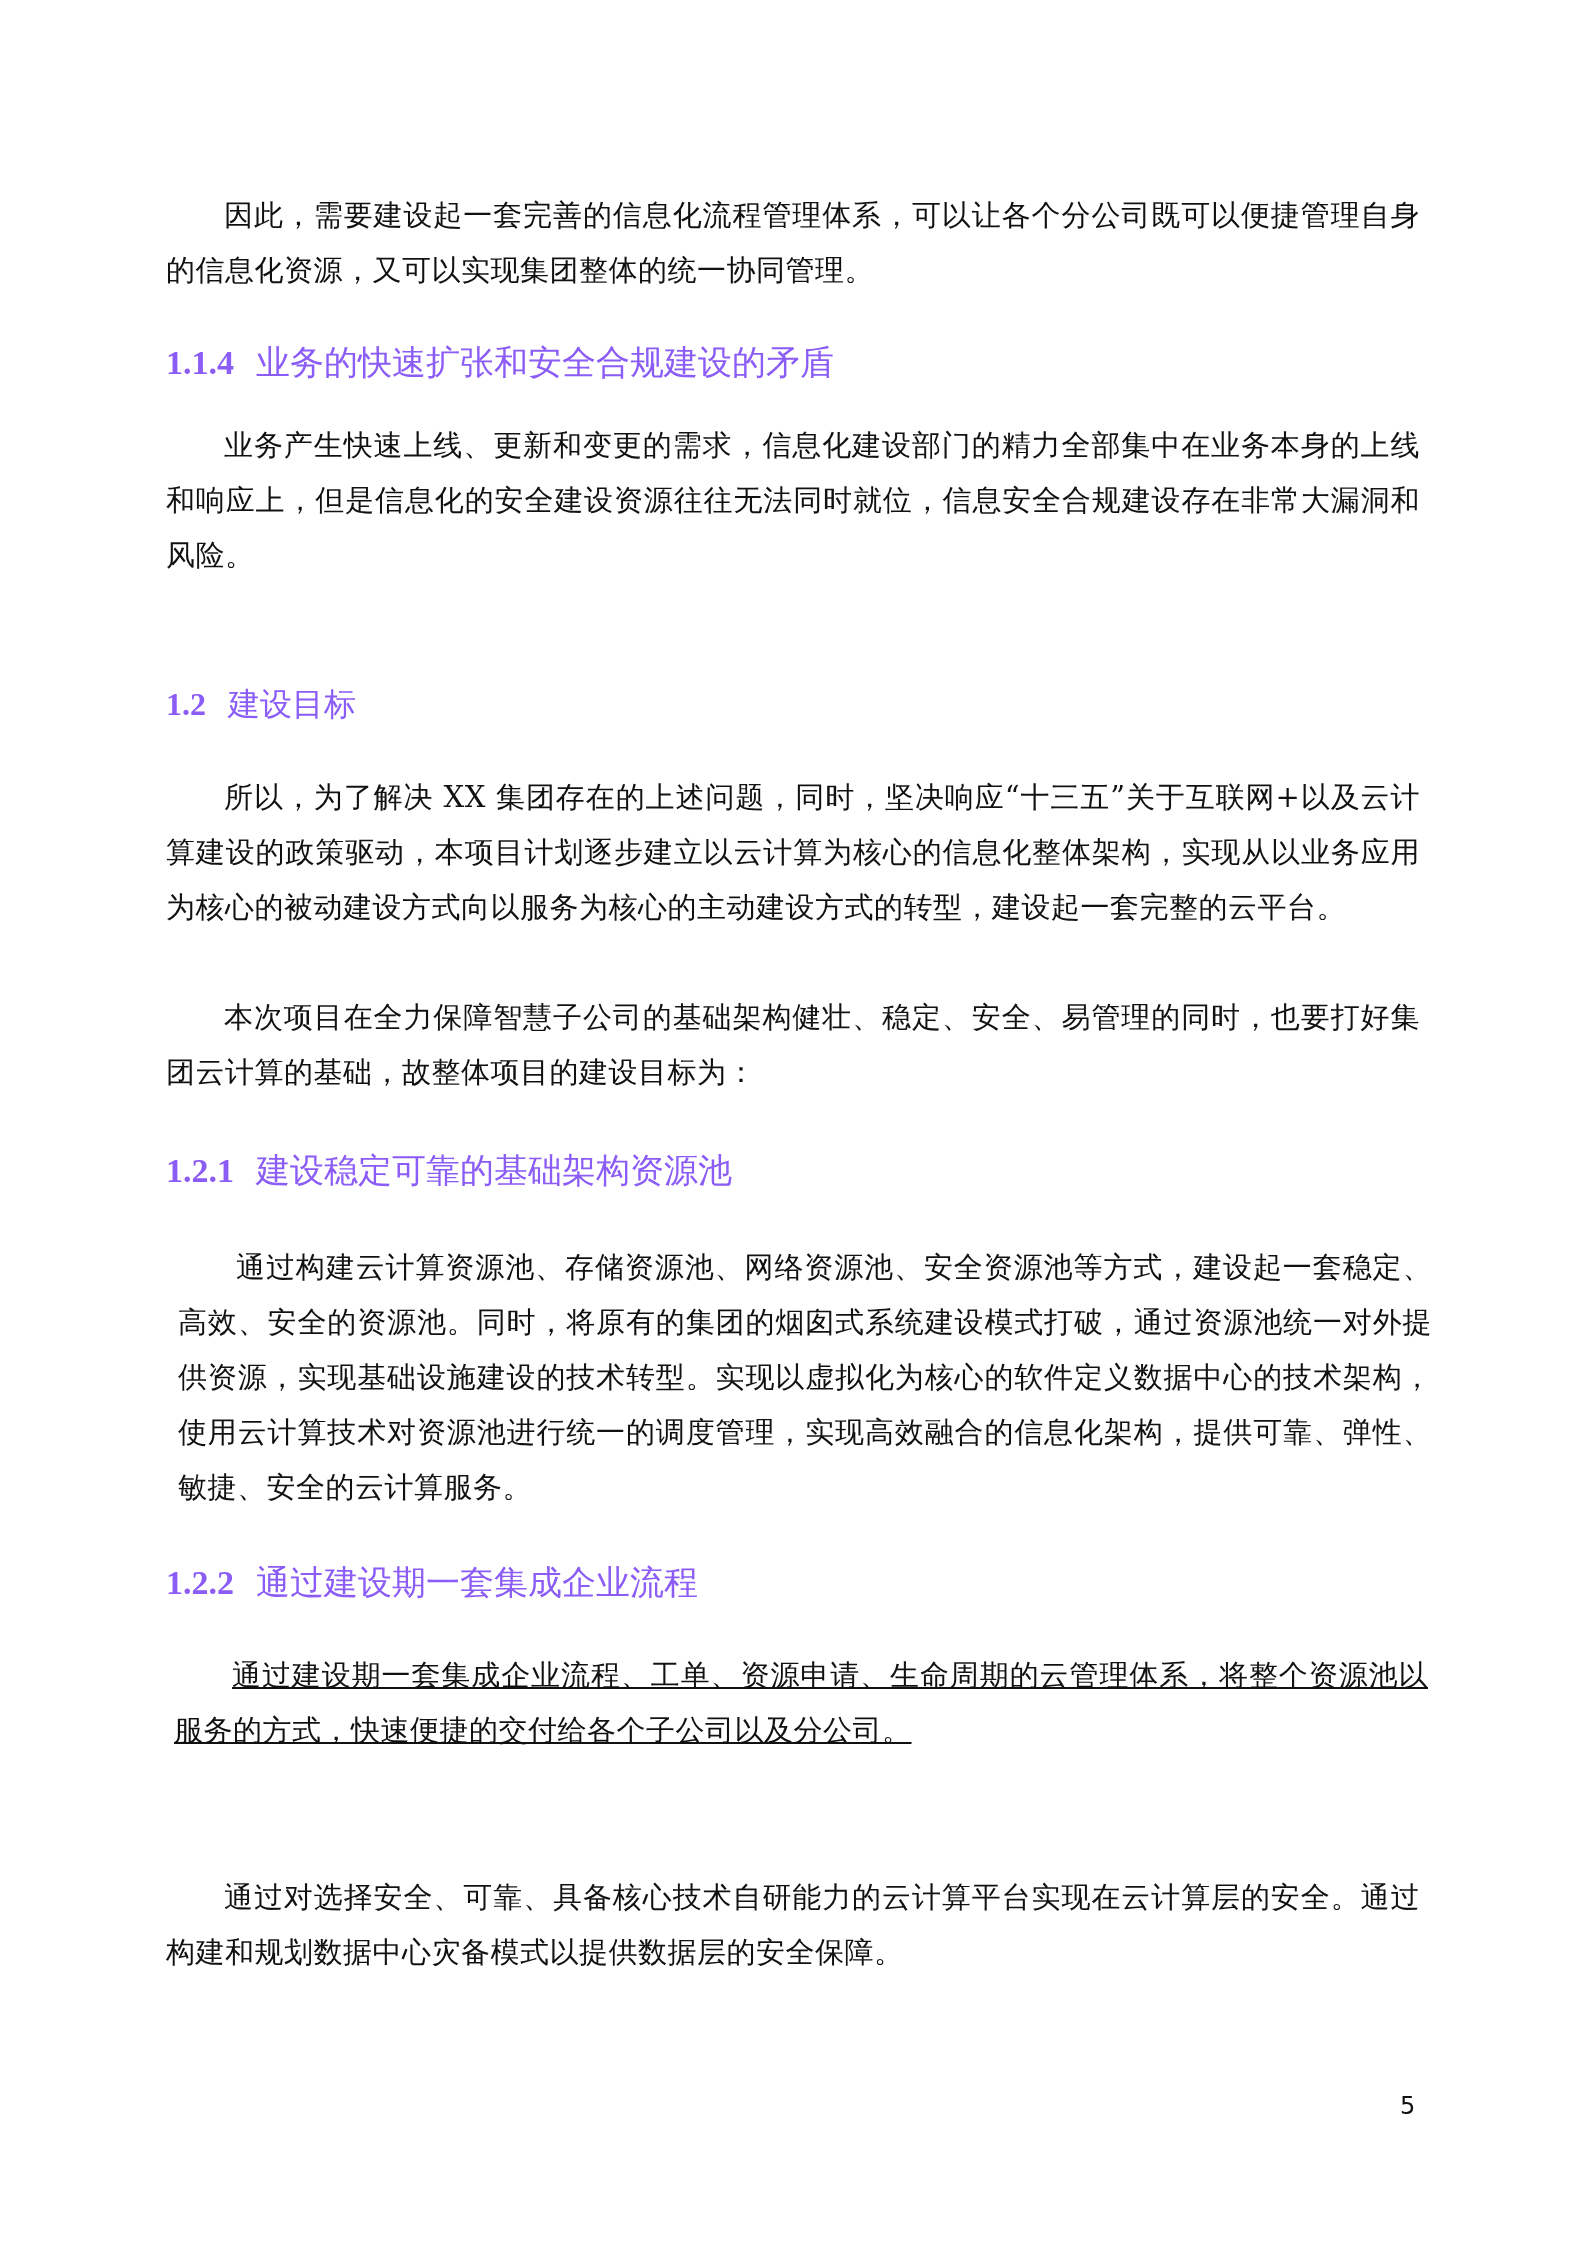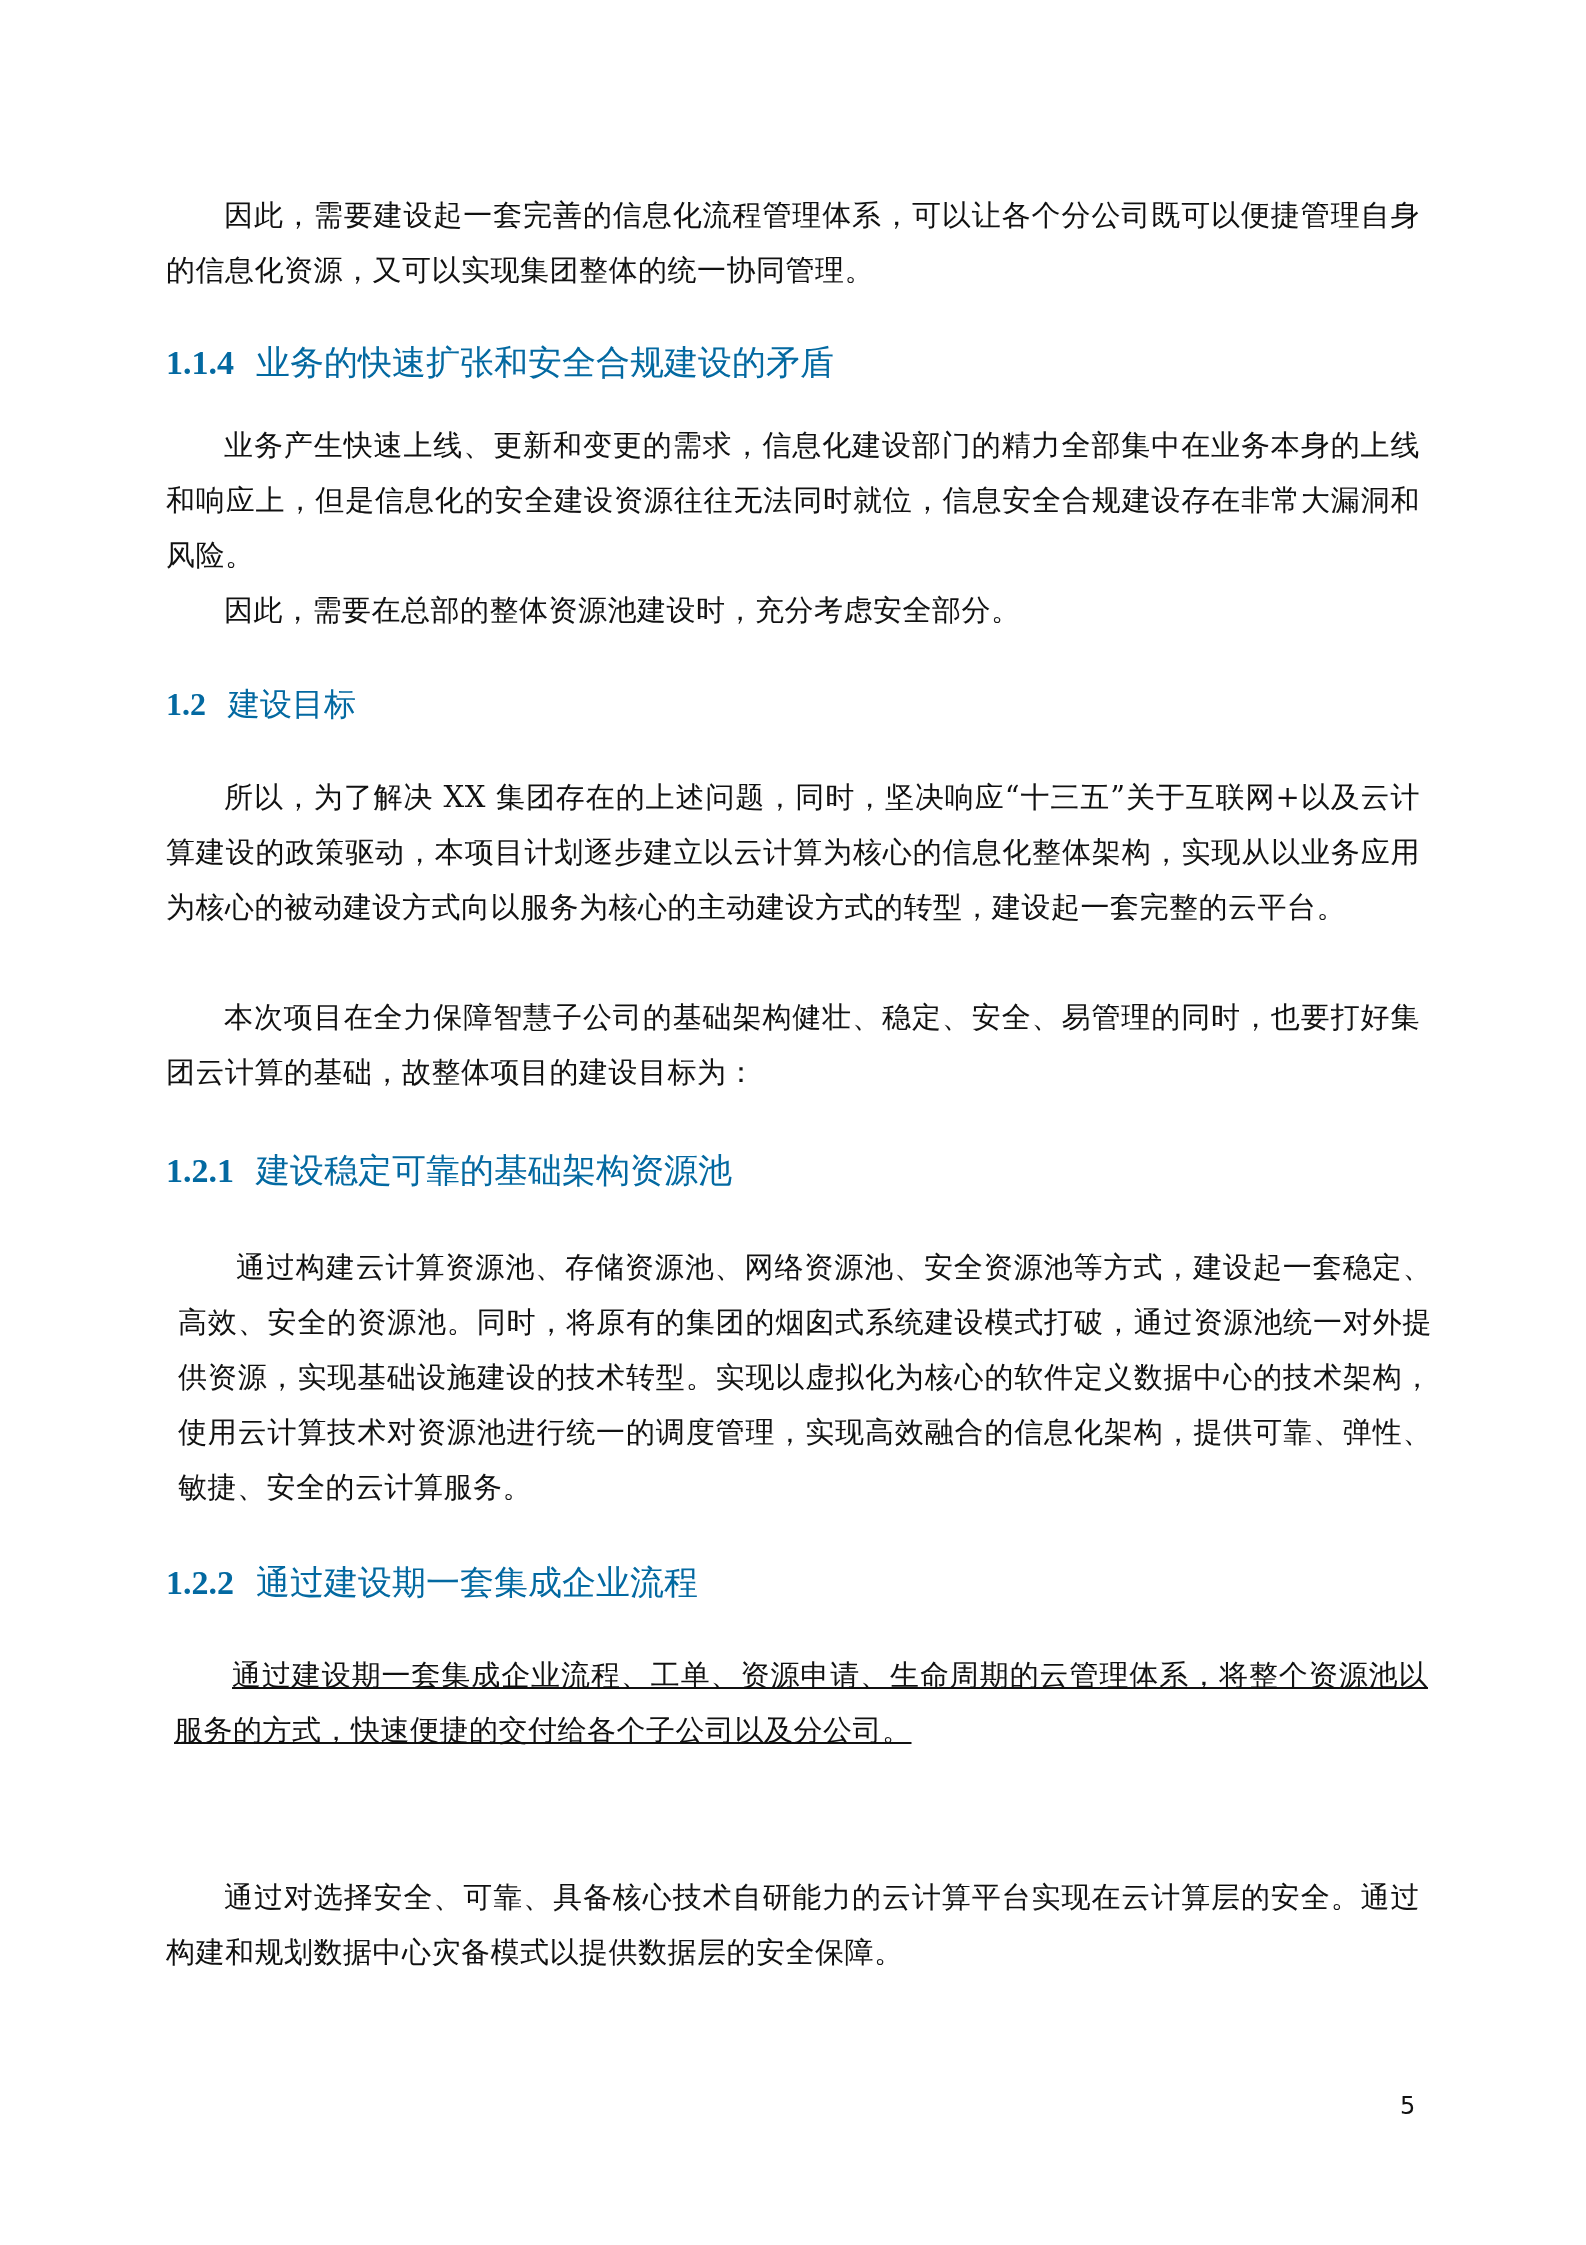--- a/index.html
+++ b/index.html
@@ -1,41 +1,40 @@
 <!DOCTYPE html>
 <html><head>
 <meta charset="utf-8">
 <style>
   html, body { margin:0; padding:0; background:#ffffff; }
   body { width:1586px; height:2245px; position:relative; overflow:hidden;
          font-family: "DejaVu Serif", "Liberation Serif", serif; color:#111; }
   .page { position:absolute; left:0; top:0; width:1586px; height:1865px; background:#fff; }
   .para { position:absolute; left:166px; width:1254px; font-size:29px; line-height:55px;
           text-align:justify; text-indent:58px; letter-spacing:0.5px; }
-  .h { position:absolute; left:166px; font-weight:bold; color:#0369a1; white-space:nowrap; }
+  .h { position:absolute; left:166px; font-weight:bold; color:#8b5cf6; white-space:nowrap; }
   .h3 { font-size:34px; }
   .h2 { font-size:32px; }
   .h .num { font-family:"Liberation Serif", serif; font-weight:bold; margin-right:22px; }
   .h .txt { font-family:"DejaVu Sans", sans-serif; font-weight:normal; }
   .pagenum { position:absolute; left:1400px; top:2092px; font-size:24px;
              font-family:"DejaVu Sans", sans-serif; }
 </style>
 </head>
 <body>
 
 <div class="page">
 
   <p class="para" style="top:188px;margin:0;">因此，需要建设起一套完善的信息化流程管理体系，可以让各个分公司既可以便捷管理自身的信息化资源，又可以实现集团整体的统一协同管理。</p>
 
   <div class="h h3" style="top:340px;">
     <span class="num">1.1.4</span><span class="txt">业务的快速扩张和安全合规建设的矛盾</span>
   </div>
 
   <p class="para" style="top:418px;margin:0;">业务产生快速上线、更新和变更的需求，信息化建设部门的精力全部集中在业务本身的上线和响应上，但是信息化的安全建设资源往往无法同时就位，信息安全合规建设存在非常大漏洞和风险。</p>
-  <p class="para" style="top:583px;margin:0;">因此，需要在总部的整体资源池建设时，充分考虑安全部分。</p>
 
   <div class="h h2" style="top:683px;">
     <span class="num">1.2</span><span class="txt">建设目标</span>
   </div>
 
   <p class="para" style="top:770px;margin:0;">所以，为了解决 XX 集团存在的上述问题，同时，坚决响应“十三五”关于互联网+以及云计算建设的政策驱动，本项目计划逐步建立以云计算为核心的信息化整体架构，实现从以业务应用为核心的被动建设方式向以服务为核心的主动建设方式的转型，建设起一套完整的云平台。</p>
   <p class="para" style="top:990px;margin:0;">本次项目在全力保障智慧子公司的基础架构健壮、稳定、安全、易管理的同时，也要打好集团云计算的基础，故整体项目的建设目标为：</p>
 
   <div class="h h3" style="top:1148px;">
     <span class="num">1.2.1</span><span class="txt">建设稳定可靠的基础架构资源池</span>

